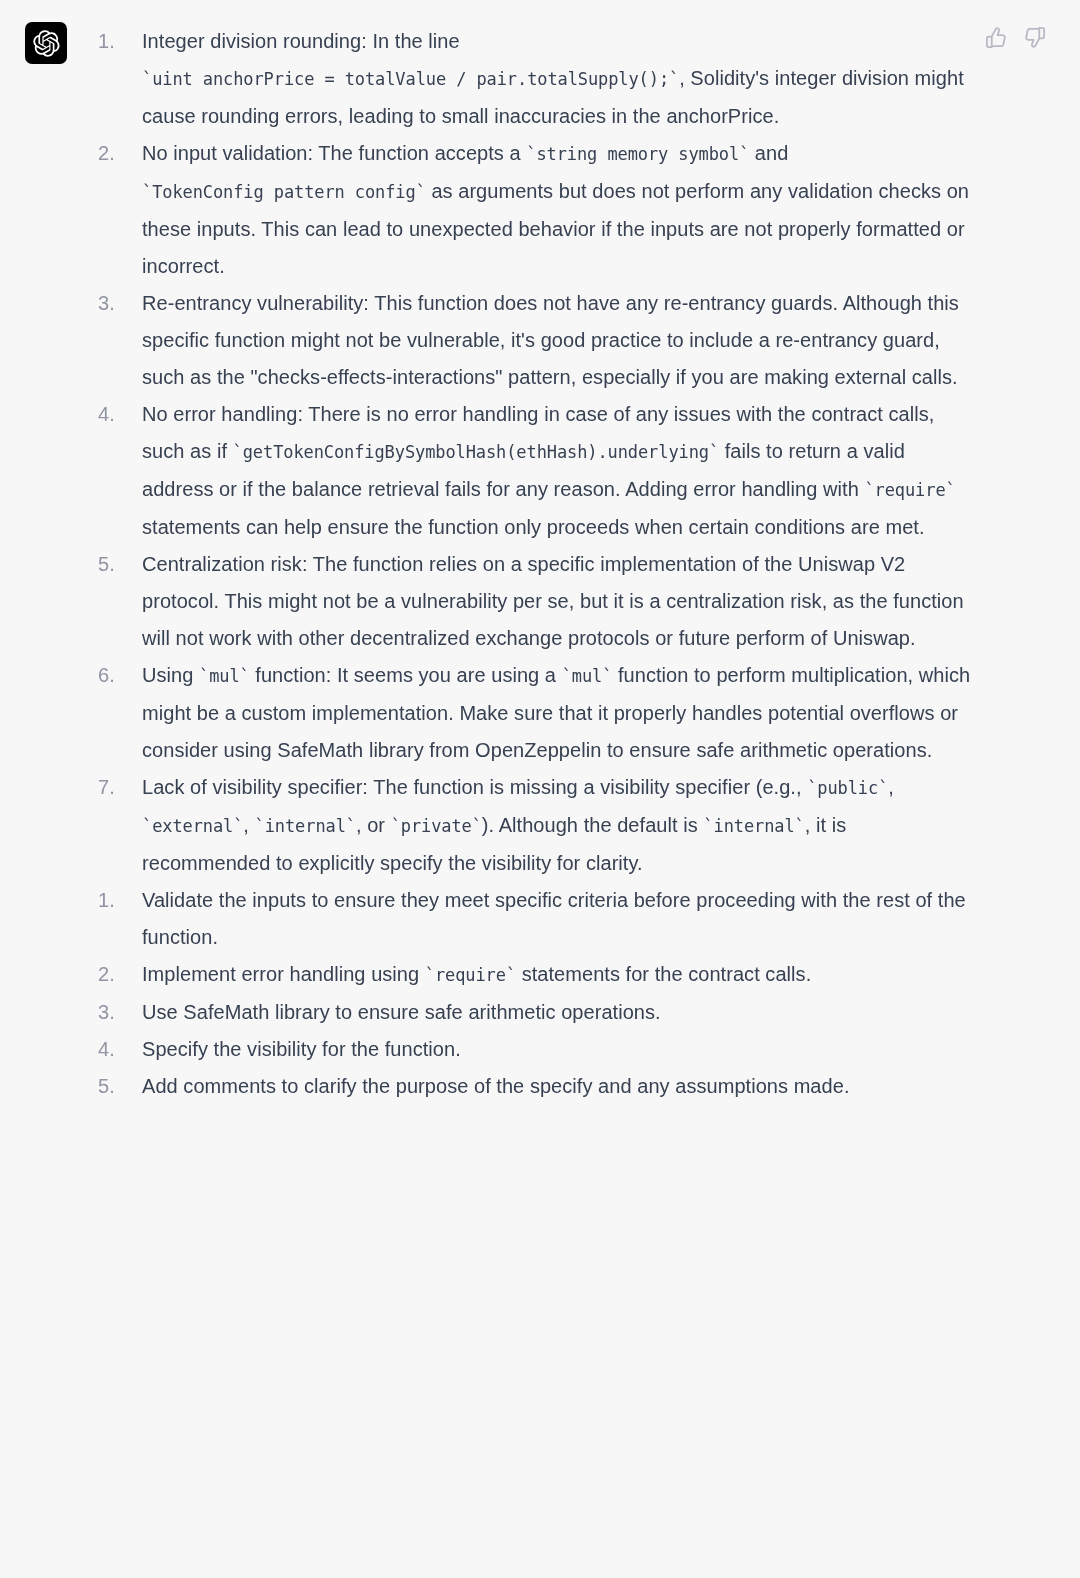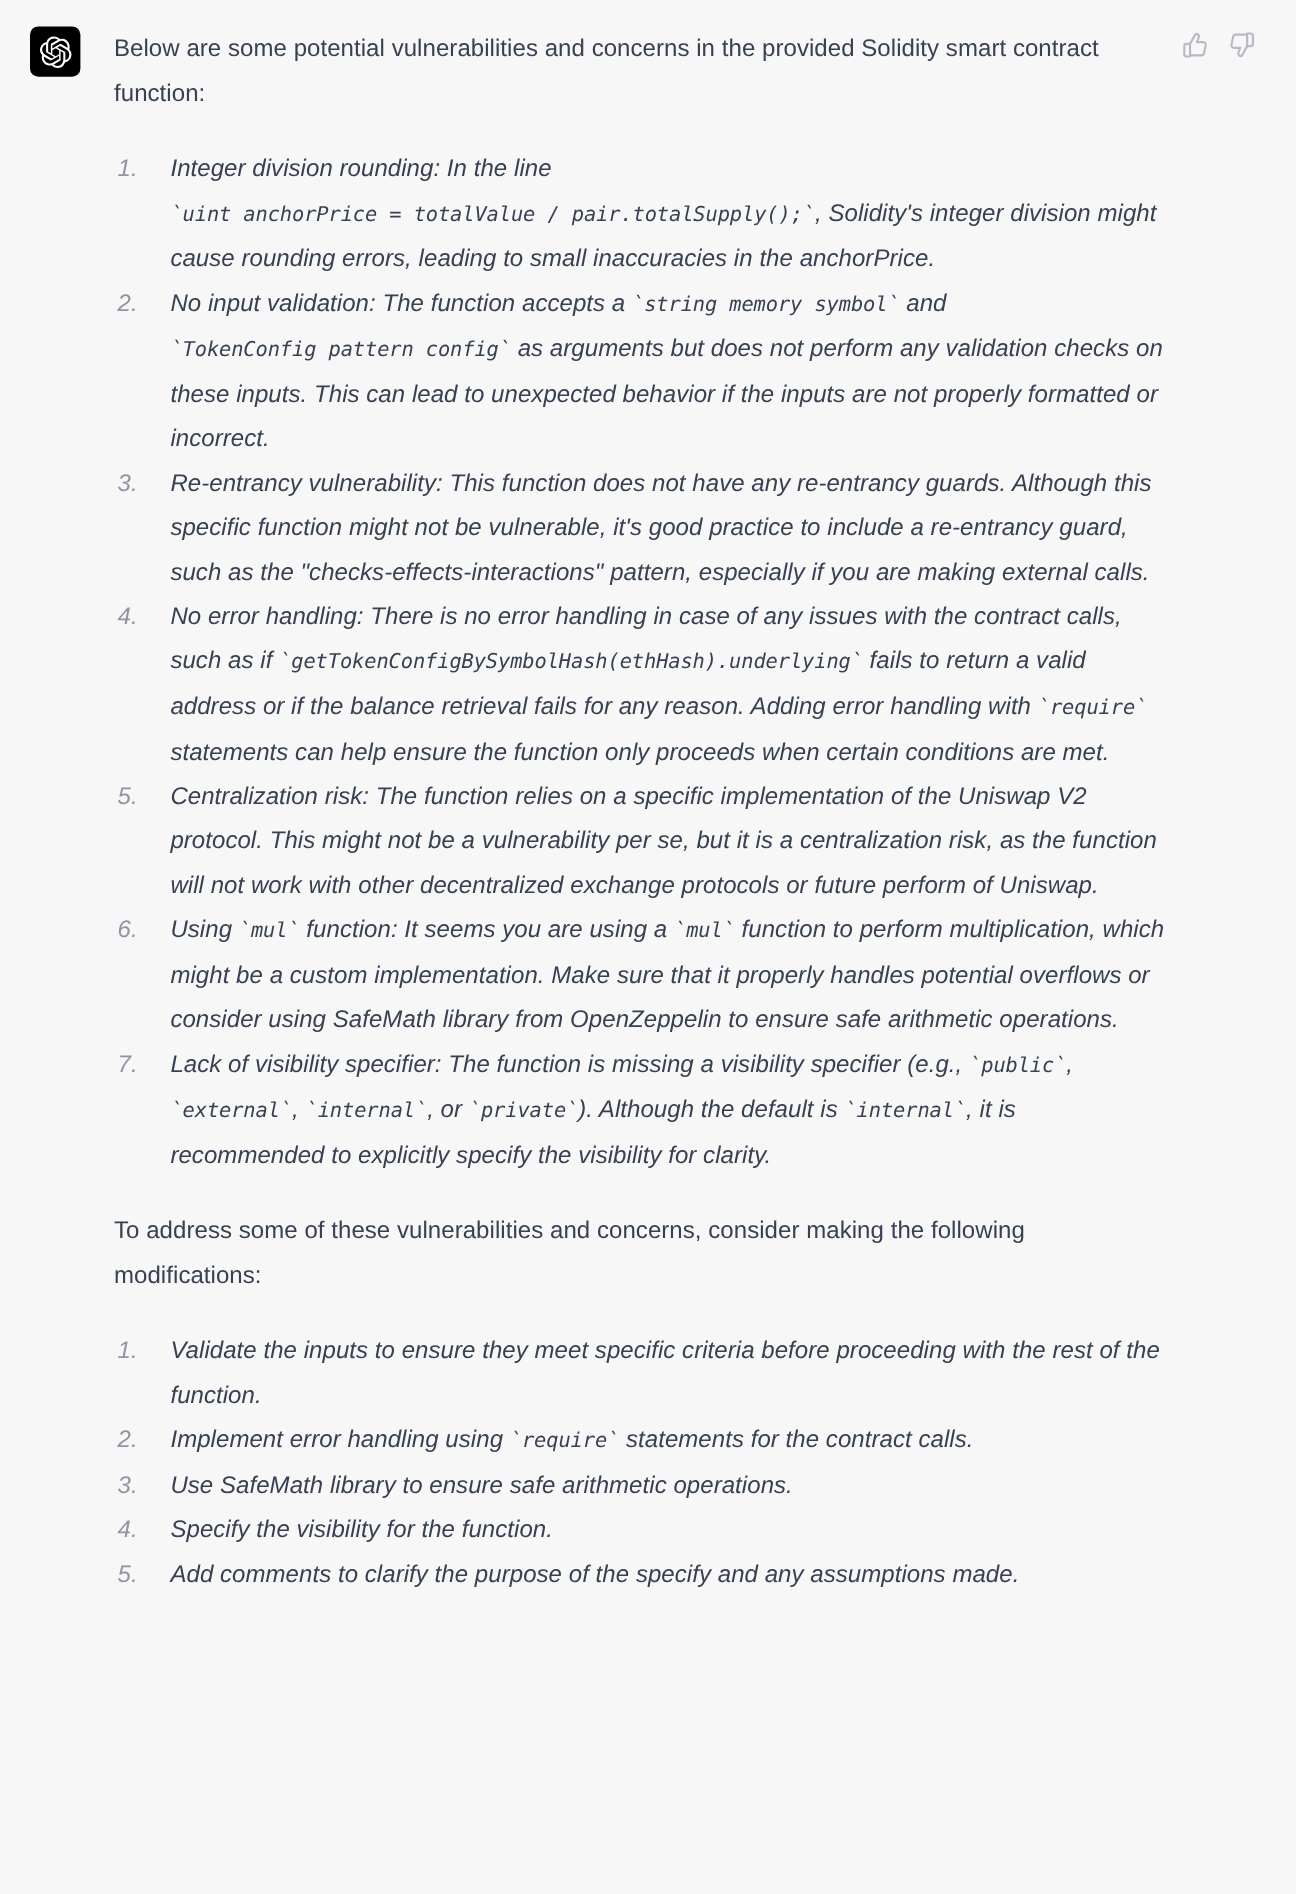--- a/index.html
+++ b/index.html
@@ -114,35 +114,33 @@
   <div class="avatar">
     <span>
       <svg width="27" height="27" viewBox="0 0 41 41" fill="none" xmlns="http://www.w3.org/2000/svg">
         <path d="M37.532 16.87a9.963 9.963 0 0 0-.856-8.184 10.078 10.078 0 0 0-10.855-4.835A9.964 9.964 0 0 0 18.306.5a10.079 10.079 0 0 0-9.614 6.977 9.967 9.967 0 0 0-6.664 4.834 10.08 10.08 0 0 0 1.24 11.817 9.965 9.965 0 0 0 .856 8.185 10.079 10.079 0 0 0 10.855 4.835 9.963 9.963 0 0 0 7.516 3.35 10.078 10.078 0 0 0 9.617-6.981 9.967 9.967 0 0 0 6.663-4.834 10.079 10.079 0 0 0-1.243-11.813ZM22.498 37.886a7.474 7.474 0 0 1-4.799-1.735c.061-.033.168-.091.237-.134l7.964-4.6a1.294 1.294 0 0 0 .655-1.134V19.054l3.366 1.944a.12.12 0 0 1 .066.092v9.299a7.505 7.505 0 0 1-7.49 7.496ZM6.392 31.006a7.471 7.471 0 0 1-.894-5.023c.06.036.162.099.237.141l7.964 4.6a1.297 1.297 0 0 0 1.308 0l9.724-5.614v3.888a.12.12 0 0 1-.048.103l-8.051 4.649a7.504 7.504 0 0 1-10.24-2.744ZM4.297 13.62A7.469 7.469 0 0 1 8.2 10.333c0 .068-.004.19-.004.274v9.201a1.294 1.294 0 0 0 .654 1.132l9.723 5.614-3.366 1.944a.12.12 0 0 1-.114.01L7.045 23.86a7.504 7.504 0 0 1-2.748-10.24Zm27.658 6.437-9.724-5.615 3.367-1.943a.12.12 0 0 1 .113-.01l8.049 4.647a7.498 7.498 0 0 1-1.158 13.528v-9.476a1.293 1.293 0 0 0-.647-1.131Zm3.35-5.043c-.059-.037-.162-.099-.236-.141l-7.965-4.6a1.298 1.298 0 0 0-1.308 0l-9.723 5.614v-3.888a.12.12 0 0 1 .048-.103l8.05-4.645a7.497 7.497 0 0 1 11.135 7.763Zm-21.063 6.929-3.367-1.944a.12.12 0 0 1-.065-.092v-9.299a7.497 7.497 0 0 1 12.293-5.756 6.94 6.94 0 0 0-.236.134l-7.965 4.6a1.294 1.294 0 0 0-.654 1.132l-.006 11.225Zm1.829-3.943 4.33-2.501 4.332 2.5v5.003l-4.331 2.5-4.331-2.5V18Z" fill="#fff"></path>
       </svg>
     </span>
   </div>
 
   <div class="message-body">
 
-    <p class="para">Below are some potential vulnerabilities and concerns in the provided Solidity smart contract function:</p>
 
     <div class="ol-block">
       <ol class="numlist">
           <li>Integer division rounding: In the line <code class="inline">`uint anchorPrice = totalValue / pair.totalSupply();`</code>, Solidity's integer division might cause rounding errors, leading to small inaccuracies in the anchorPrice.</li>
           <li>No input validation: The function accepts a <code class="inline">`string memory symbol`</code> and <code class="inline">`TokenConfig pattern config`</code> as arguments but does not perform any validation checks on these inputs. This can lead to unexpected behavior if the inputs are not properly formatted or incorrect.</li>
           <li>Re-entrancy vulnerability: This function does not have any re-entrancy guards. Although this specific function might not be vulnerable, it's good practice to include a re-entrancy guard, such as the "checks-effects-interactions" pattern, especially if you are making external calls.</li>
           <li>No error handling: There is no error handling in case of any issues with the contract calls, such as if <code class="inline">`getTokenConfigBySymbolHash(ethHash).underlying`</code> fails to return a valid address or if the balance retrieval fails for any reason. Adding error handling with <code class="inline">`require`</code> statements can help ensure the function only proceeds when certain conditions are met.</li>
           <li>Centralization risk: The function relies on a specific implementation of the Uniswap V2 protocol. This might not be a vulnerability per se, but it is a centralization risk, as the function will not work with other decentralized exchange protocols or future perform of Uniswap.</li>
           <li>Using <code class="inline">`mul`</code> function: It seems you are using a <code class="inline">`mul`</code> function to perform multiplication, which might be a custom implementation. Make sure that it properly handles potential overflows or consider using SafeMath library from OpenZeppelin to ensure safe arithmetic operations.</li>
           <li>Lack of visibility specifier: The function is missing a visibility specifier (e.g., <code class="inline">`public`</code>, <code class="inline">`external`</code>, <code class="inline">`internal`</code>, or <code class="inline">`private`</code>). Although the default is <code class="inline">`internal`</code>, it is recommended to explicitly specify the visibility for clarity.</li>
         </ol>
     </div>
 
-    <p class="para">To address some of these vulnerabilities and concerns, consider making the following modifications:</p>
 
     <div class="ol-block">
       <ol class="numlist">
           <li>Validate the inputs to ensure they meet specific criteria before proceeding with the rest of the function.</li>
           <li>Implement error handling using <code class="inline">`require`</code> statements for the contract calls.</li>
           <li>Use SafeMath library to ensure safe arithmetic operations.</li>
           <li>Specify the visibility for the function.</li>
           <li>Add comments to clarify the purpose of the specify and any assumptions made.</li>
         </ol>
     </div>

